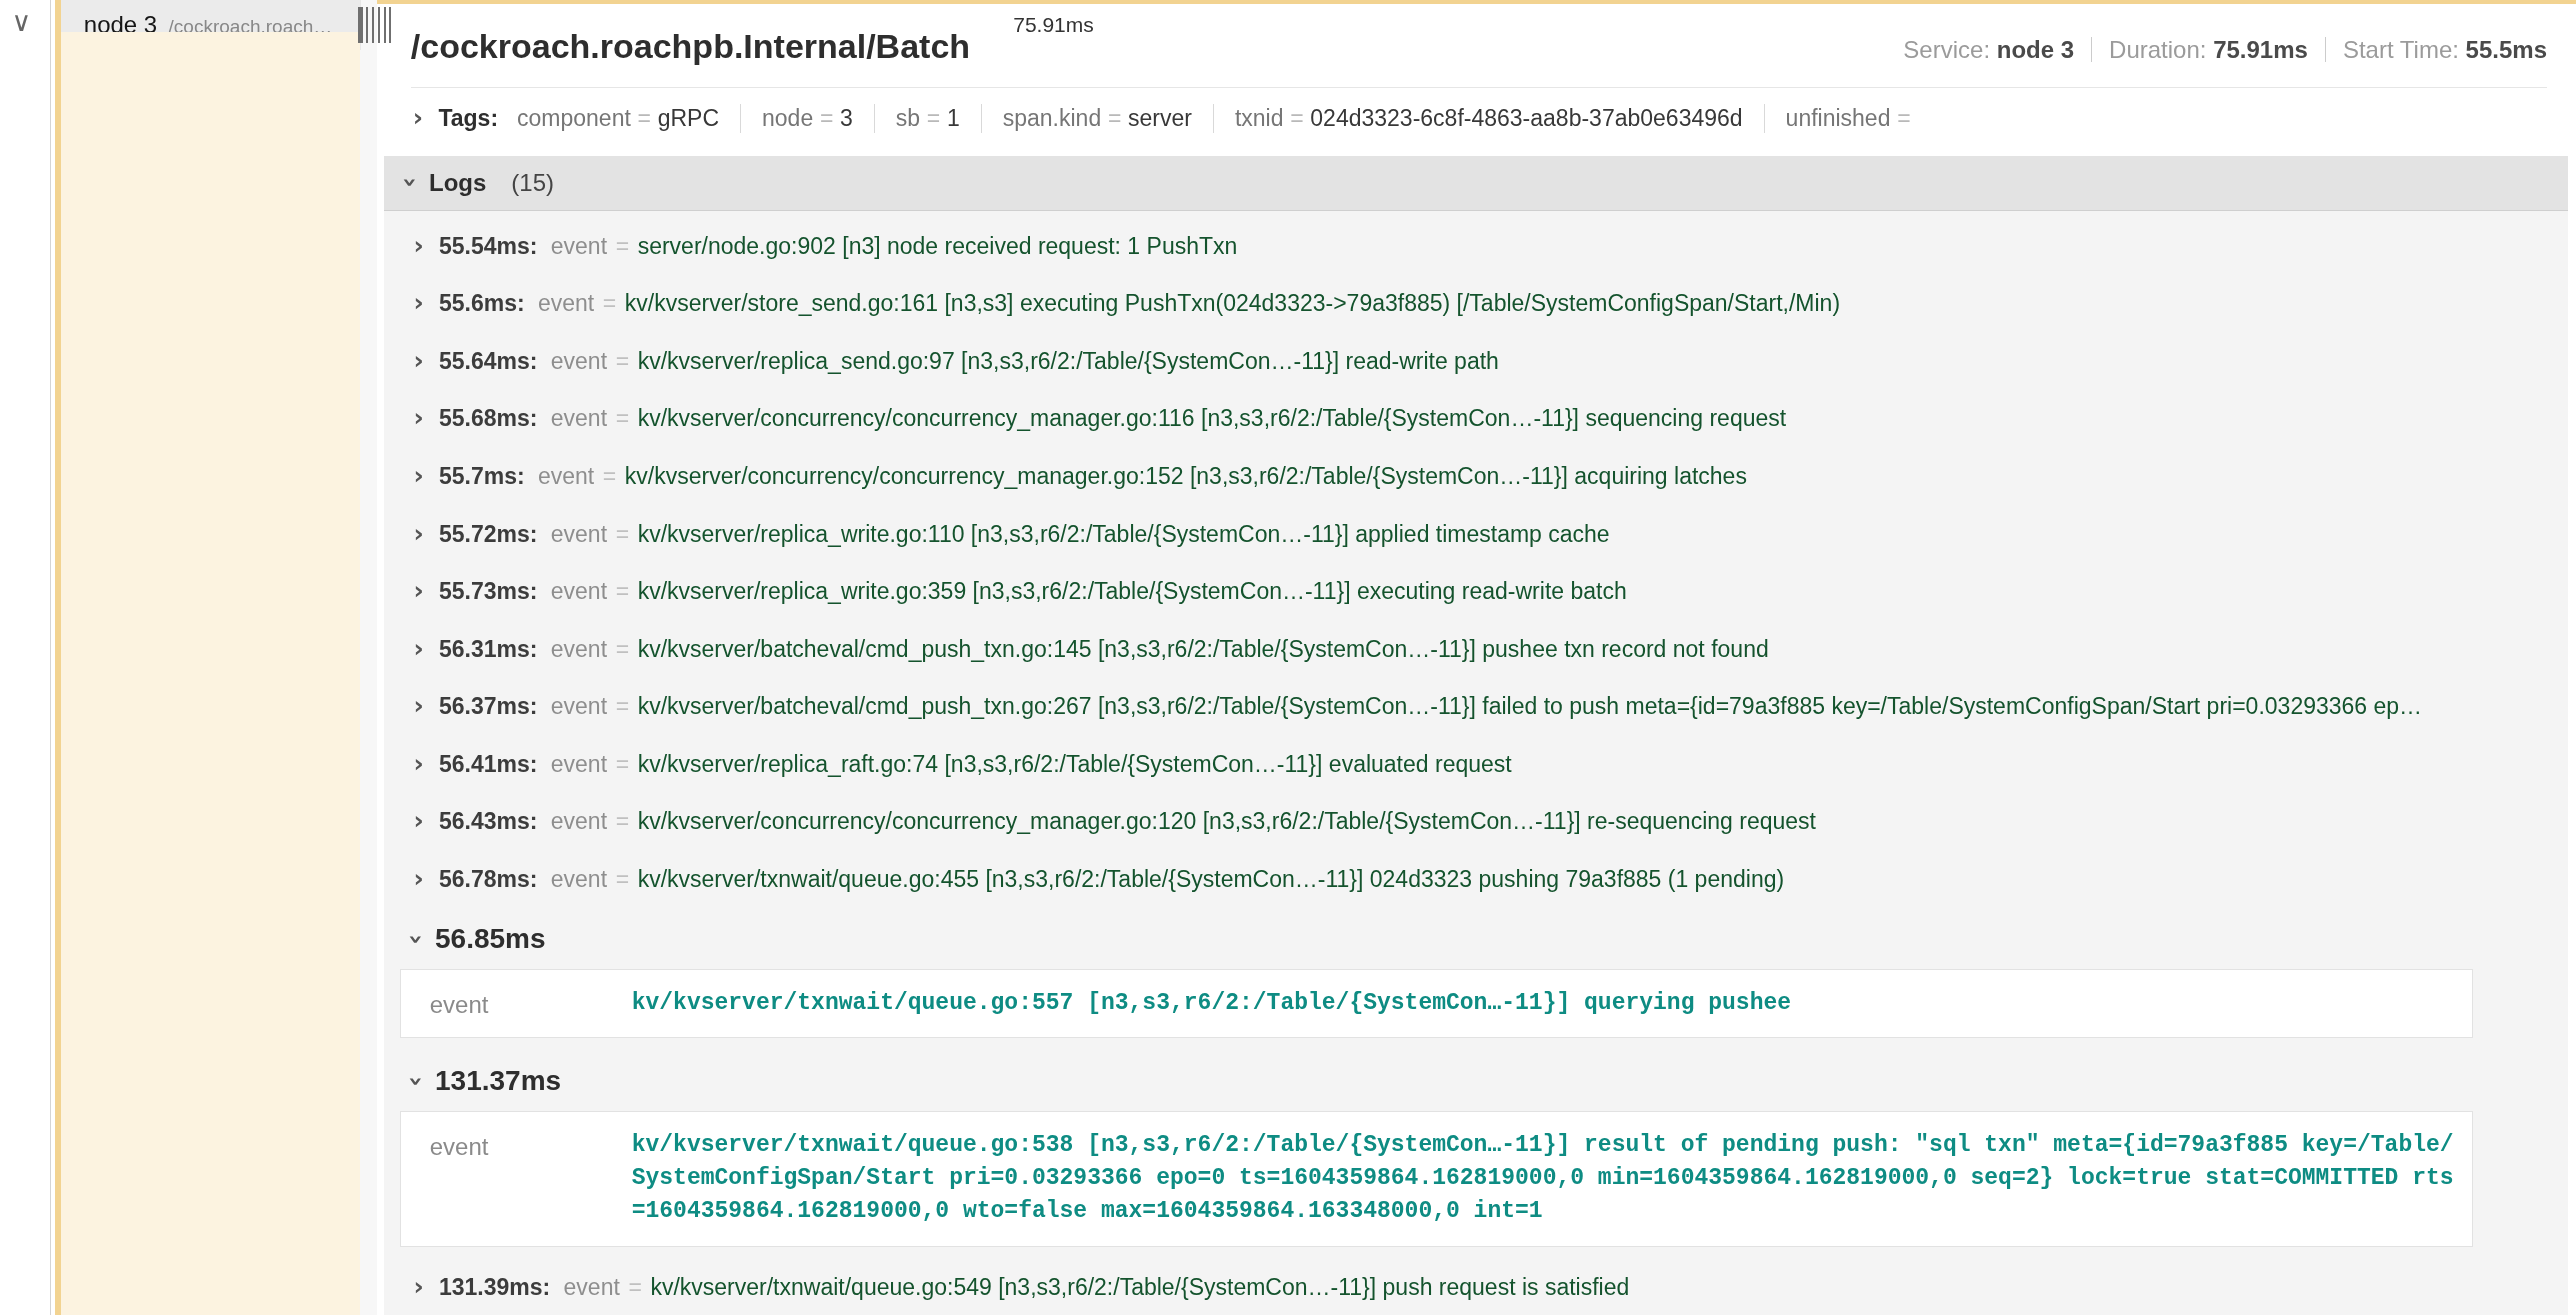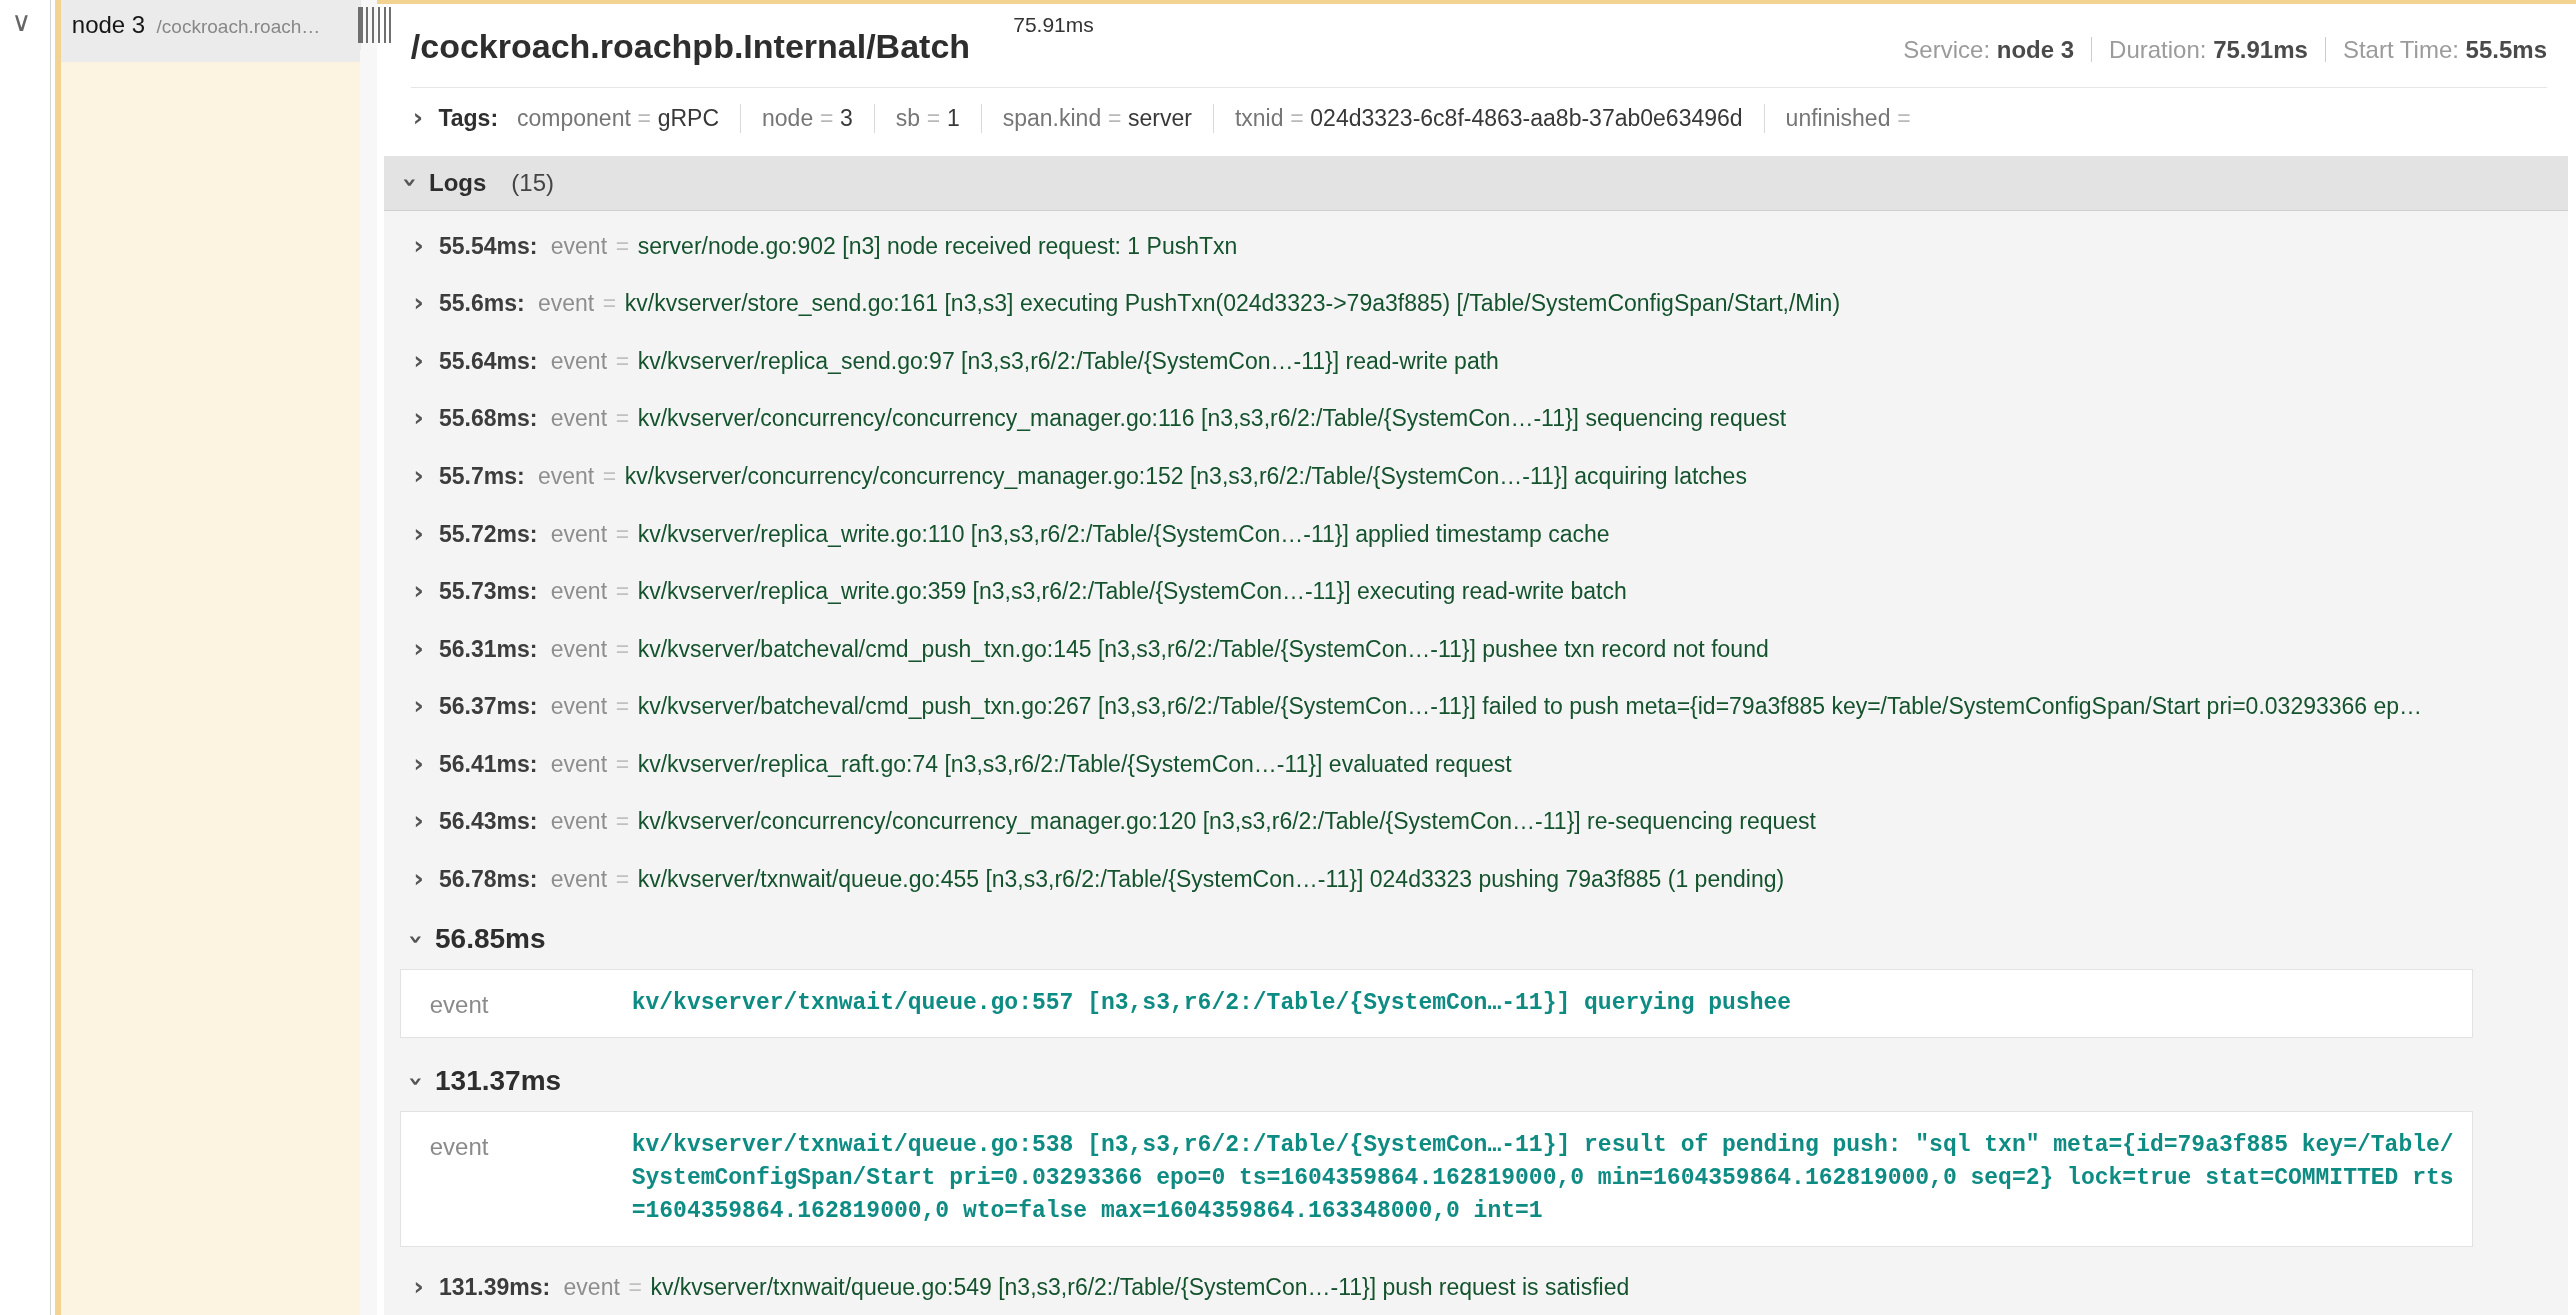--- a/index.html
+++ b/index.html
@@ -12,22 +12,22 @@
 
   
   .gutter { width:51px; background:#fff; border-right:1px solid #d4d4d4; flex:none; }
   .gutter .collapse-chev {
     display:block; margin:5.7px 0 0 11.4px; font-size:27px; color:#666; cursor:pointer;
   }
 
   
   .name-col { width:305px; flex:none; display:flex; flex-direction:column; margin-left:3.8px; }
   .name-cell {
-    height:62px; background:#ebebeb; border-left:6.7px solid #f2d391;
-    padding-left:11px; line-height:50px; white-space:nowrap; overflow:hidden; cursor:pointer;
+    height:32px; background:#ebebeb; border-left:6.7px solid #f2d391;
+    padding-left:23px; line-height:50px; white-space:nowrap; overflow:hidden; cursor:pointer;
   }
   .svc-name { font-size:24px; color:#161616; font-weight:500; }
   .op-name  { font-size:19px; color:#888; margin-left:11.4px; }
   .name-fill { flex:1; background:#fcf3e0; border-left:6.7px solid #f2d391; }
 
   
   .main { flex:1; background:#f7f7f7; display:flex; min-width:0; }
 
   
   .timeline-row { position:relative; height:50px; flex:none; background:#f8f8f8; }

